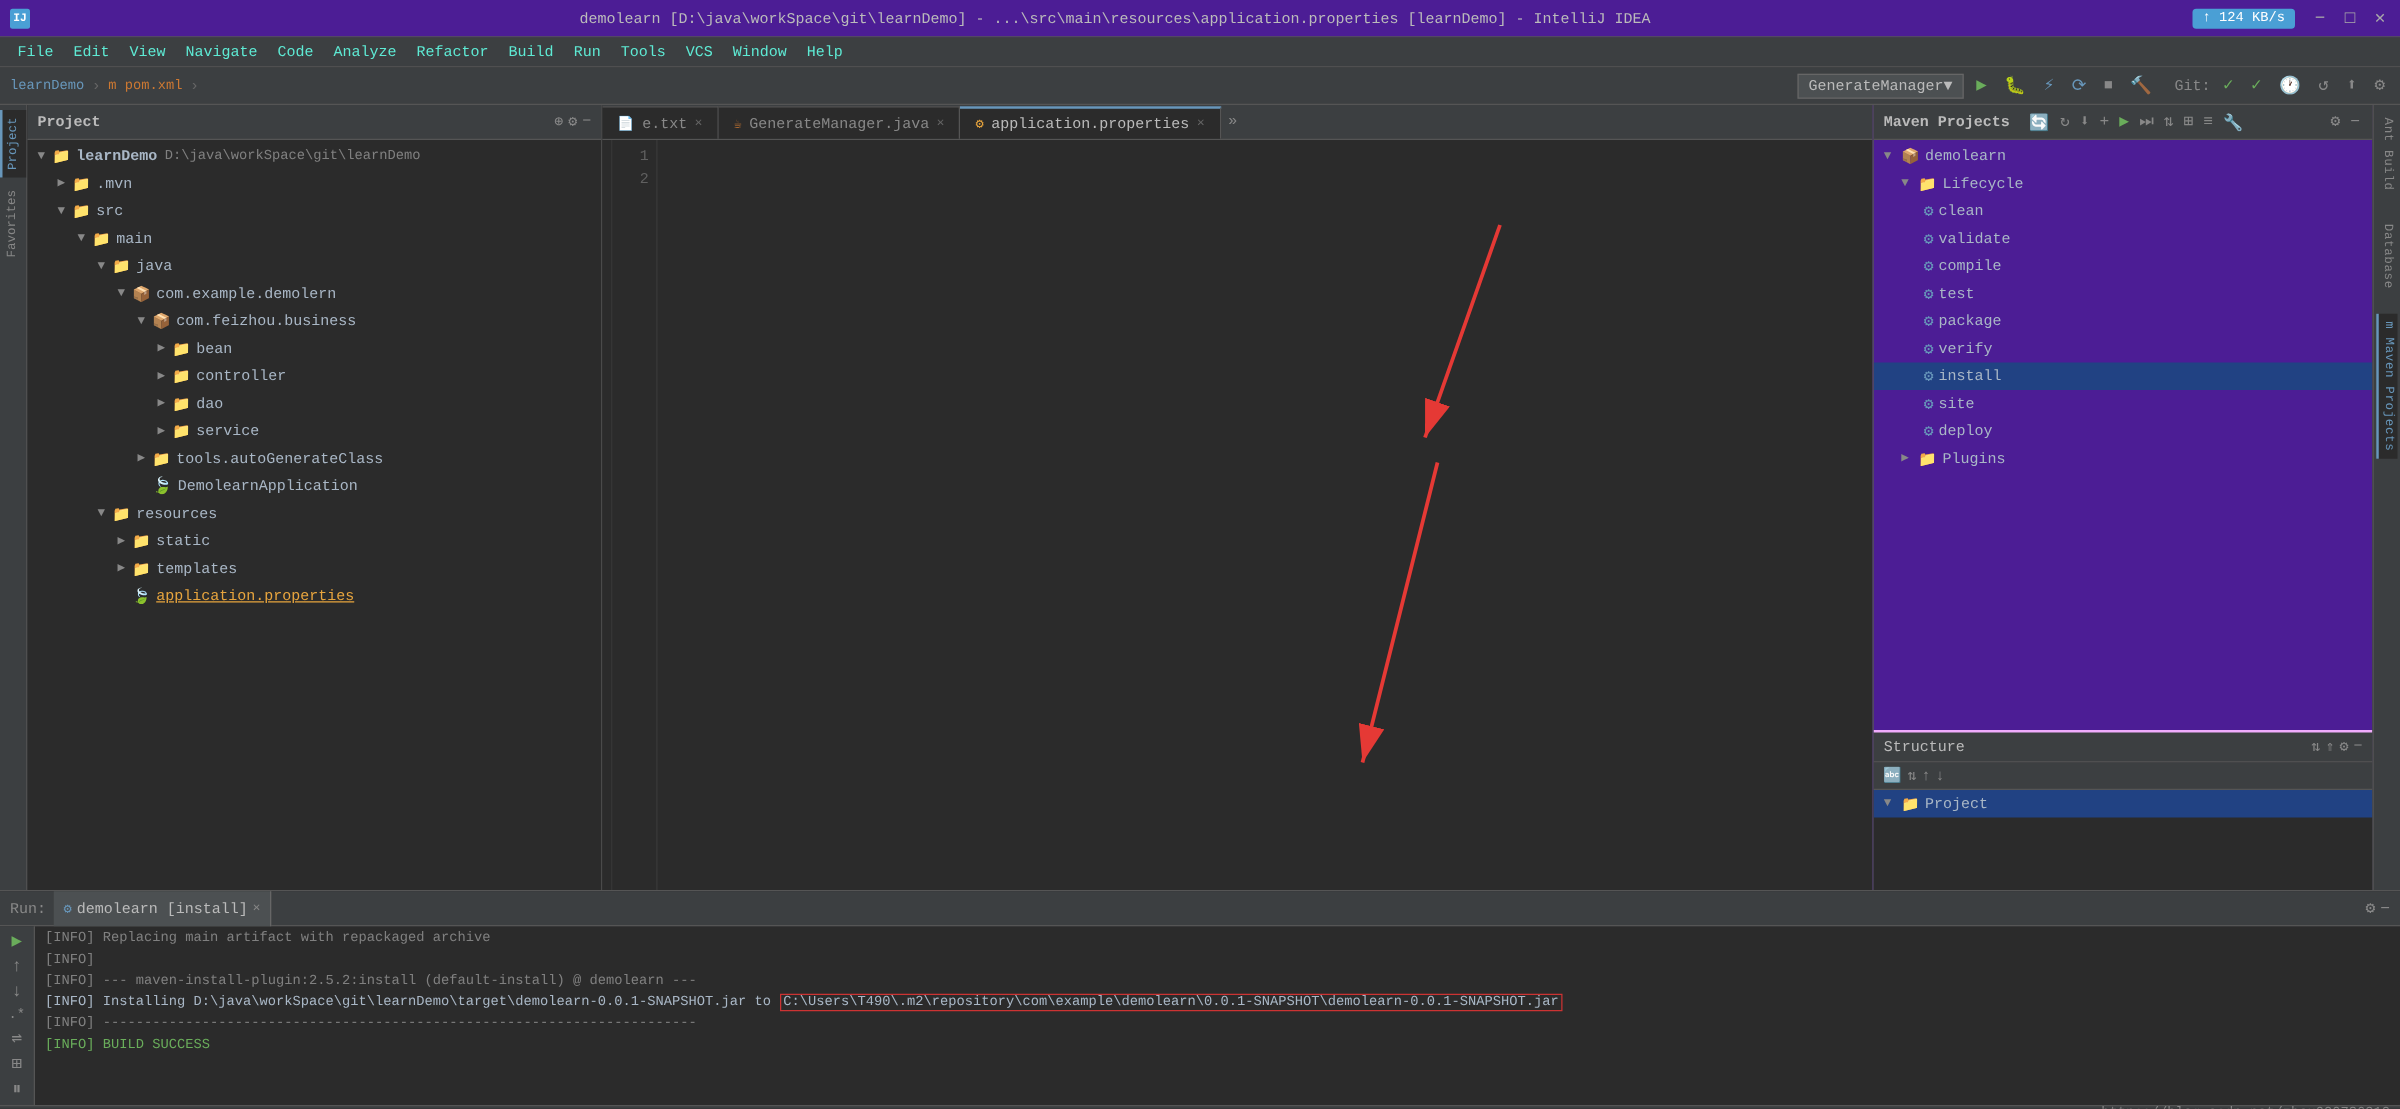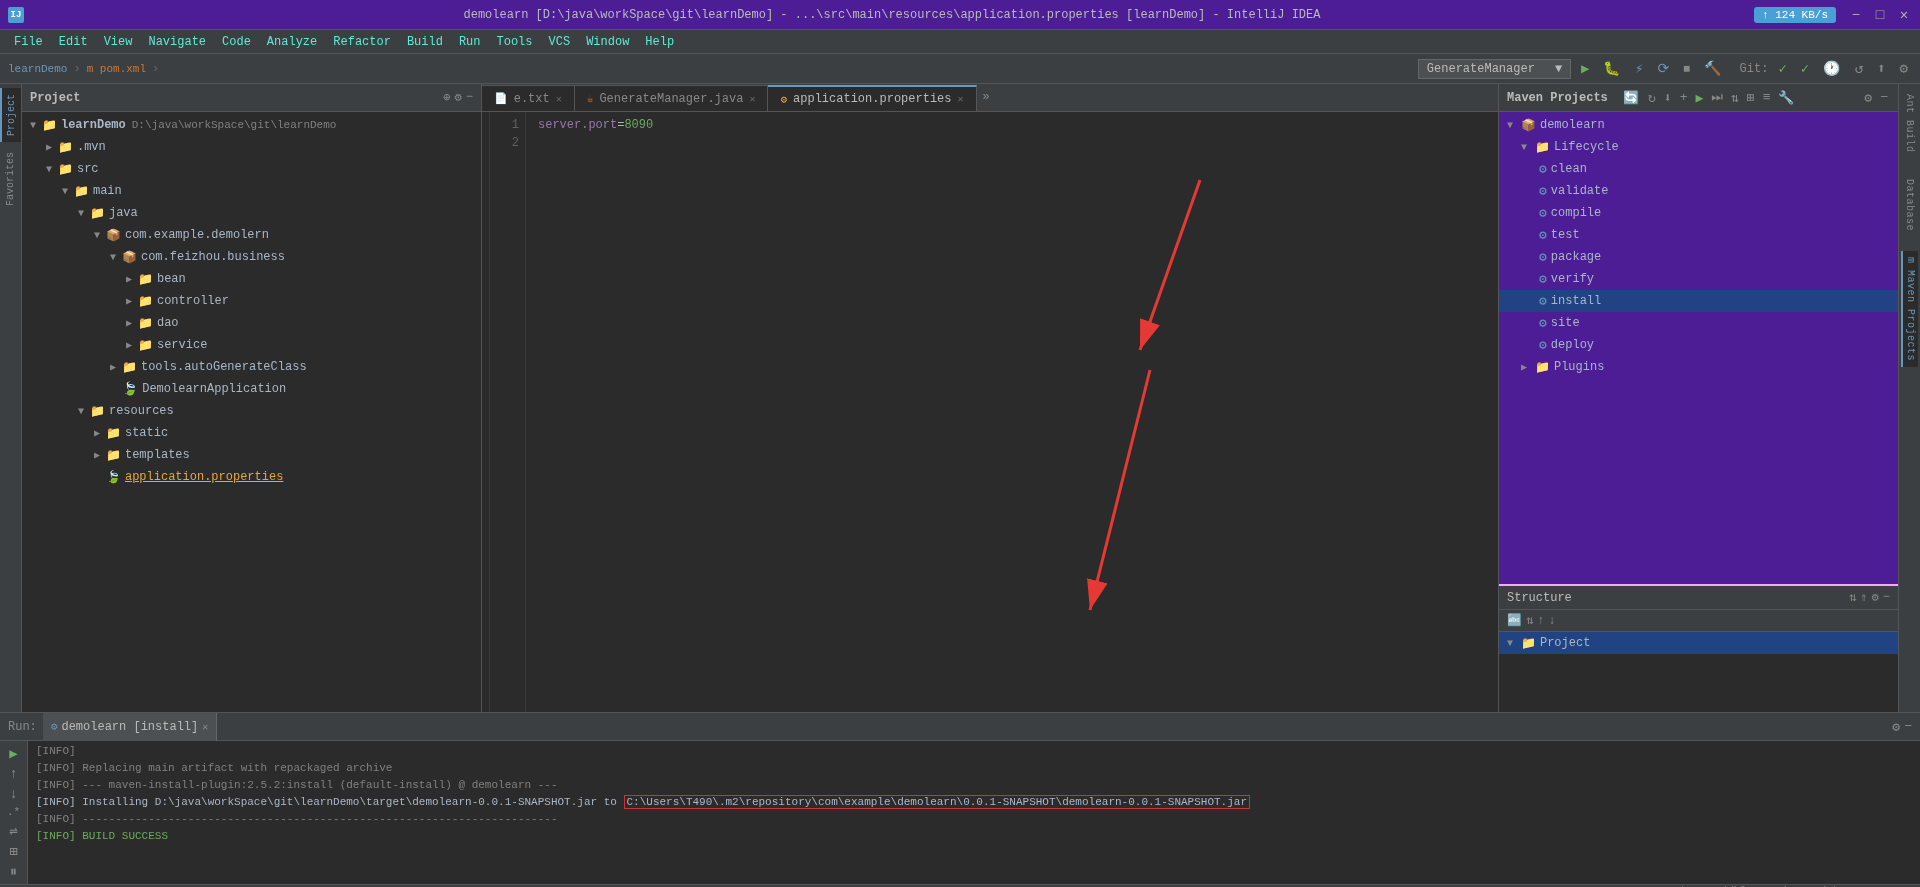--- a/index.html
+++ b/index.html
@@ -97,21 +97,21 @@
       gap: 6px;
     }
     .nav-dropdown {
       background: #4c5052;
       border: 1px solid #666;
       color: #bbbbbb;
       font-size: 12px;
       padding: 2px 8px;
       display: flex;
       align-items: flex-end;
-      gap: 20px;
+      gap: 0;
       cursor: pointer;
     }
     .nav-icon-btn {
       color: #6fa8dc;
       cursor: pointer;
       font-size: 14px;
       padding: 2px 4px;
     }
     .nav-icon-btn.green { color: #6aad5b; }
     .nav-icon-btn.gray { color: #888; }
@@ -643,21 +643,20 @@
         <div class="tab-more">»</div>
       </div>
 
       <div class="editor-content">
         <div class="gutter-bar"></div>
         <div class="line-numbers">
           <div>1</div>
           <div>2</div>
         </div>
         <div class="code-area">
-          <div class="code-line"><span style="color:#9876aa;">server.port</span>=<span style="color:#6aad5b;">8090</span></div>
           <div class="code-line"> </div>
         </div>
       </div>
     </div>
 
     <div class="maven-panel">
       <div class="maven-header">
         <span class="maven-title">Maven Projects</span>
         <div class="maven-icons">
           <span class="maven-icon-btn">🔄</span>
@@ -806,22 +805,22 @@
         <span class="run-ctrl-btn green">▶</span>
         <span class="run-ctrl-btn" style="color:#888;">↑</span>
         <span class="run-ctrl-btn" style="color:#888;">↓</span>
         <span class="run-ctrl-btn" style="color:#888; font-size:11px;">.*</span>
         <span class="run-ctrl-btn" style="color:#888;">⇌</span>
         <span class="run-ctrl-btn" style="color:#888;">⊞</span>
         <span class="run-ctrl-btn" style="color:#888;">⏸</span>
       </div>
 
       <div class="run-content">
+        <div class="log-line log-info">[INFO] Replacing main artifact with repackaged archive</div>
         <div class="log-line log-info">[INFO]</div>
-        <div class="log-line log-info">[INFO] Replacing main artifact with repackaged archive</div>
         <div class="log-line log-info">[INFO] --- maven-install-plugin:2.5.2:install (default-install) @ demolearn ---</div>
         <div class="log-line" style="color:#a9b7c6;">[INFO] Installing D:\java\workSpace\git\learnDemo\target\demolearn-0.0.1-SNAPSHOT.jar to <span style="border:1px solid #cc3333; padding:0 2px;">C:\Users\T490\.m2\repository\com\example\demolearn\0.0.1-SNAPSHOT\demolearn-0.0.1-SNAPSHOT.jar</span></div>
         <div class="log-line log-info">[INFO] ------------------------------------------------------------------------</div>
         <div class="log-line" style="color:#6aad5b;">[INFO] BUILD SUCCESS</div>
       </div>
     </div>
 
     <div class="status-bar">
       <span class="status-item"> </span>
       <div class="status-right">

